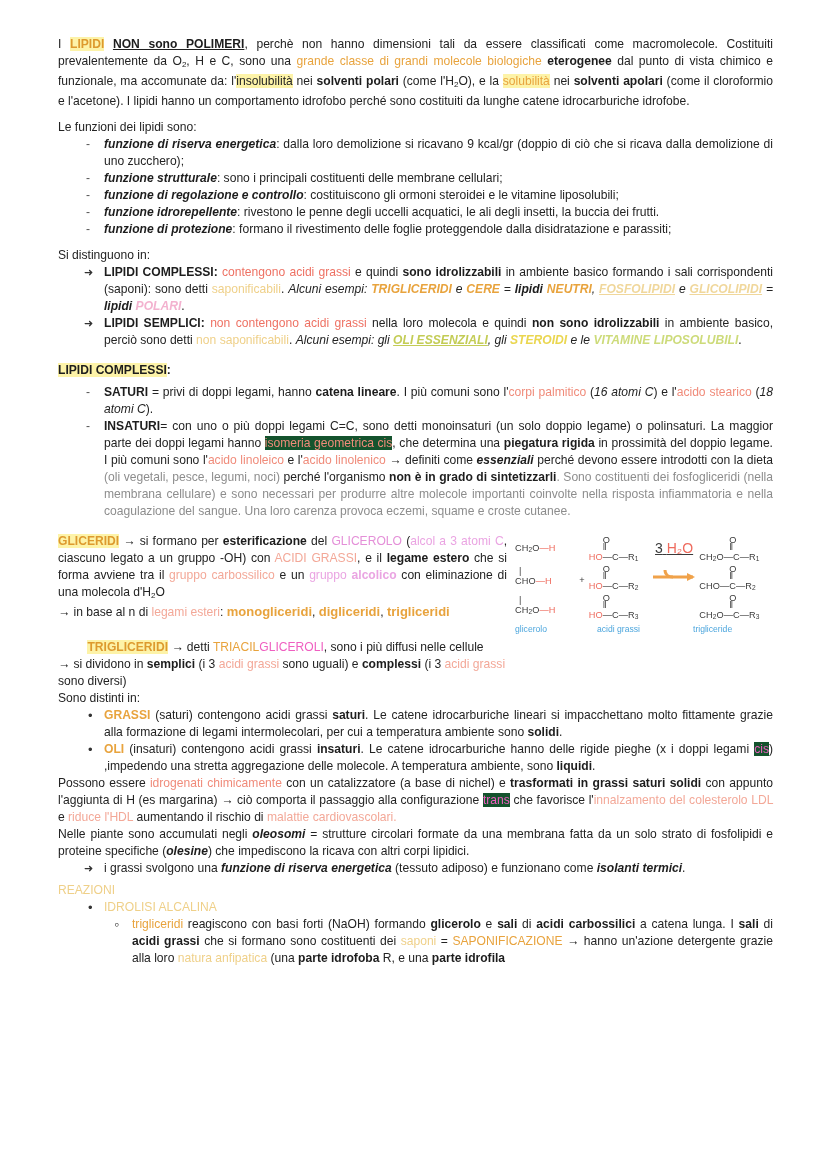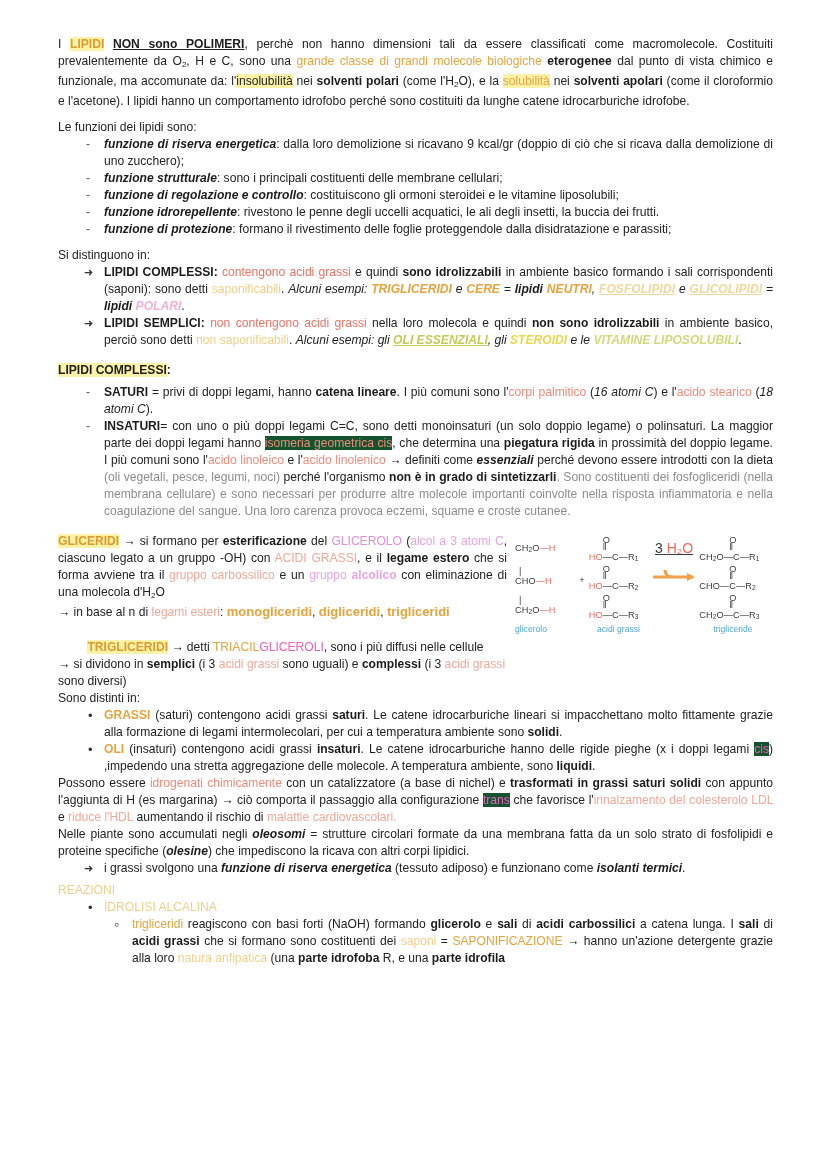--- a/index.html
+++ b/index.html
@@ -189,21 +189,21 @@
           <div style="width:76px;text-align:left">
             <div class="mol" style="margin-left:30px">O</div>
             <div class="mol" style="margin-left:30px;margin-top:-3px">‖</div>
             <div class="mol">CH<sub>2</sub>O—C—R<sub>3</sub></div>
           </div>
         </div>
 
         <div class="labels">
           <span style="width:62px;text-align:left">glicerolo</span>
           <span style="width:76px;text-align:left">acidi grassi</span>
-          <span style="width:80px;text-align:center">trigliceride</span>
+          <span style="width:80px;text-align:left">trigliceride</span>
         </div>
       </div>
     </div>
   </div>
 
   <div class="gap-s"></div>
 
   <div style="width:455px">
     <p class="para" style="text-align:center"><span class="b hl-yellow orange-d">TRIGLICERIDI</span><span> → </span><span>detti </span><span class="orange">TRIACIL</span><span class="magenta">GLICEROLI</span><span>, sono i più diffusi nelle cellule</span></p>
     <p class="para" style="text-align:left"><span>→ </span><span>si dividono in </span><span class="b">semplici</span><span> (i 3 </span><span class="salmon-l">acidi grassi</span><span> sono uguali) e </span><span class="b">complessi</span><span> (i 3 </span><span class="salmon-l">acidi grassi</span><span> sono diversi)</span></p>

